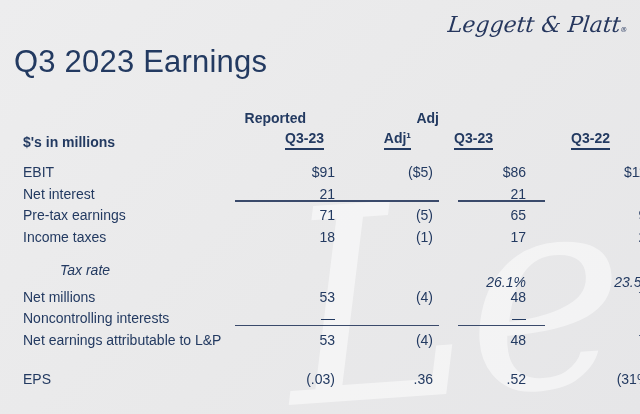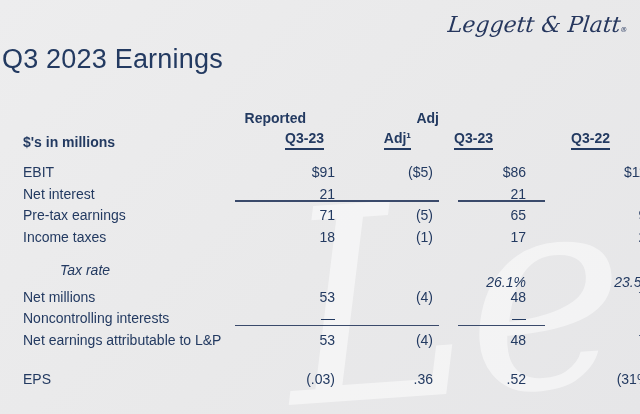--- a/index.html
+++ b/index.html
@@ -31,22 +31,22 @@
     font-style:italic;
     font-size:22px;
     letter-spacing:0px;
     color:#26375e;
     transform:skewX(-6deg);
     white-space:nowrap;
   }
   .logo .reg{font-size:7px;vertical-align:baseline;}
   .title{
     position:absolute;
-    left:2px;top:44px;
-    font-size:27px;
+    left:14px;top:44px;
+    font-size:31px;
     font-weight:400;
     color:#233a61;
     letter-spacing:0.2px;
   }
   .fin-table{
     position:absolute;
     left:23px;top:106px;
     width:604px;
     font-size:14px;
   }

